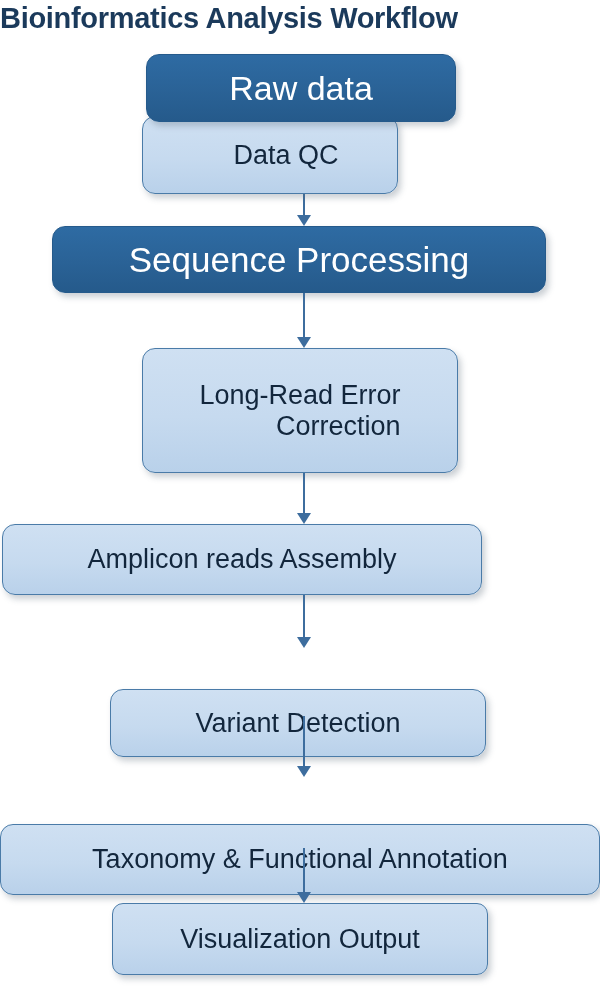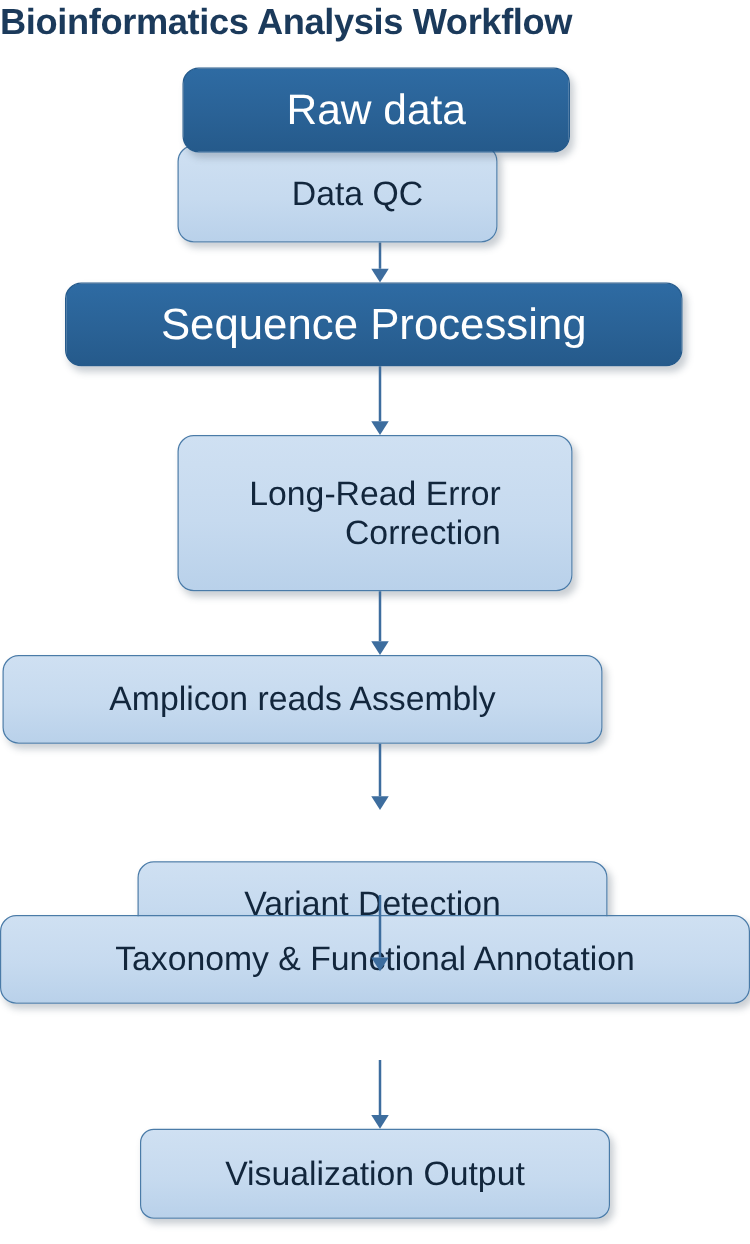--- a/index.html
+++ b/index.html
@@ -66,21 +66,21 @@
     white-space: pre-line;
   }
 
   
   #node-raw-data      { left: 146px; top: 54px;  width: 310px; height: 68px; font-size: 34px; z-index: 3; }
   #node-data-qc       { left: 142px; top: 116px; width: 256px; height: 78px; font-size: 27px; z-index: 2; padding-left: 32px; }
   #node-seq-proc      { left: 52px;  top: 226px; width: 494px; height: 67px; font-size: 35px; }
   #node-lre-corr      { left: 142px; top: 348px; width: 316px; height: 125px; font-size: 27px; text-align: right; }
   #node-amplicon      { left: 2px;   top: 524px; width: 480px; height: 71px; font-size: 27px; }
   #node-variant       { left: 110px; top: 648px; width: 376px; height: 68px; font-size: 27px; margin-top: 41px; }
-  #node-taxonomy      { left: 0px;   top: 732px; width: 600px; height: 71px; font-size: 27px; }
+  #node-taxonomy      { left: 0px;   top: 824px; width: 600px; height: 71px; font-size: 27px; }
   #node-visualization { left: 112px; top: 903px; width: 376px; height: 72px; font-size: 27px; border-radius: 11px; }
 
   
   .connector {
     position: absolute;
     left: 297px;
     width: 14px;
   }
   .connector .shaft {
     position: absolute;

